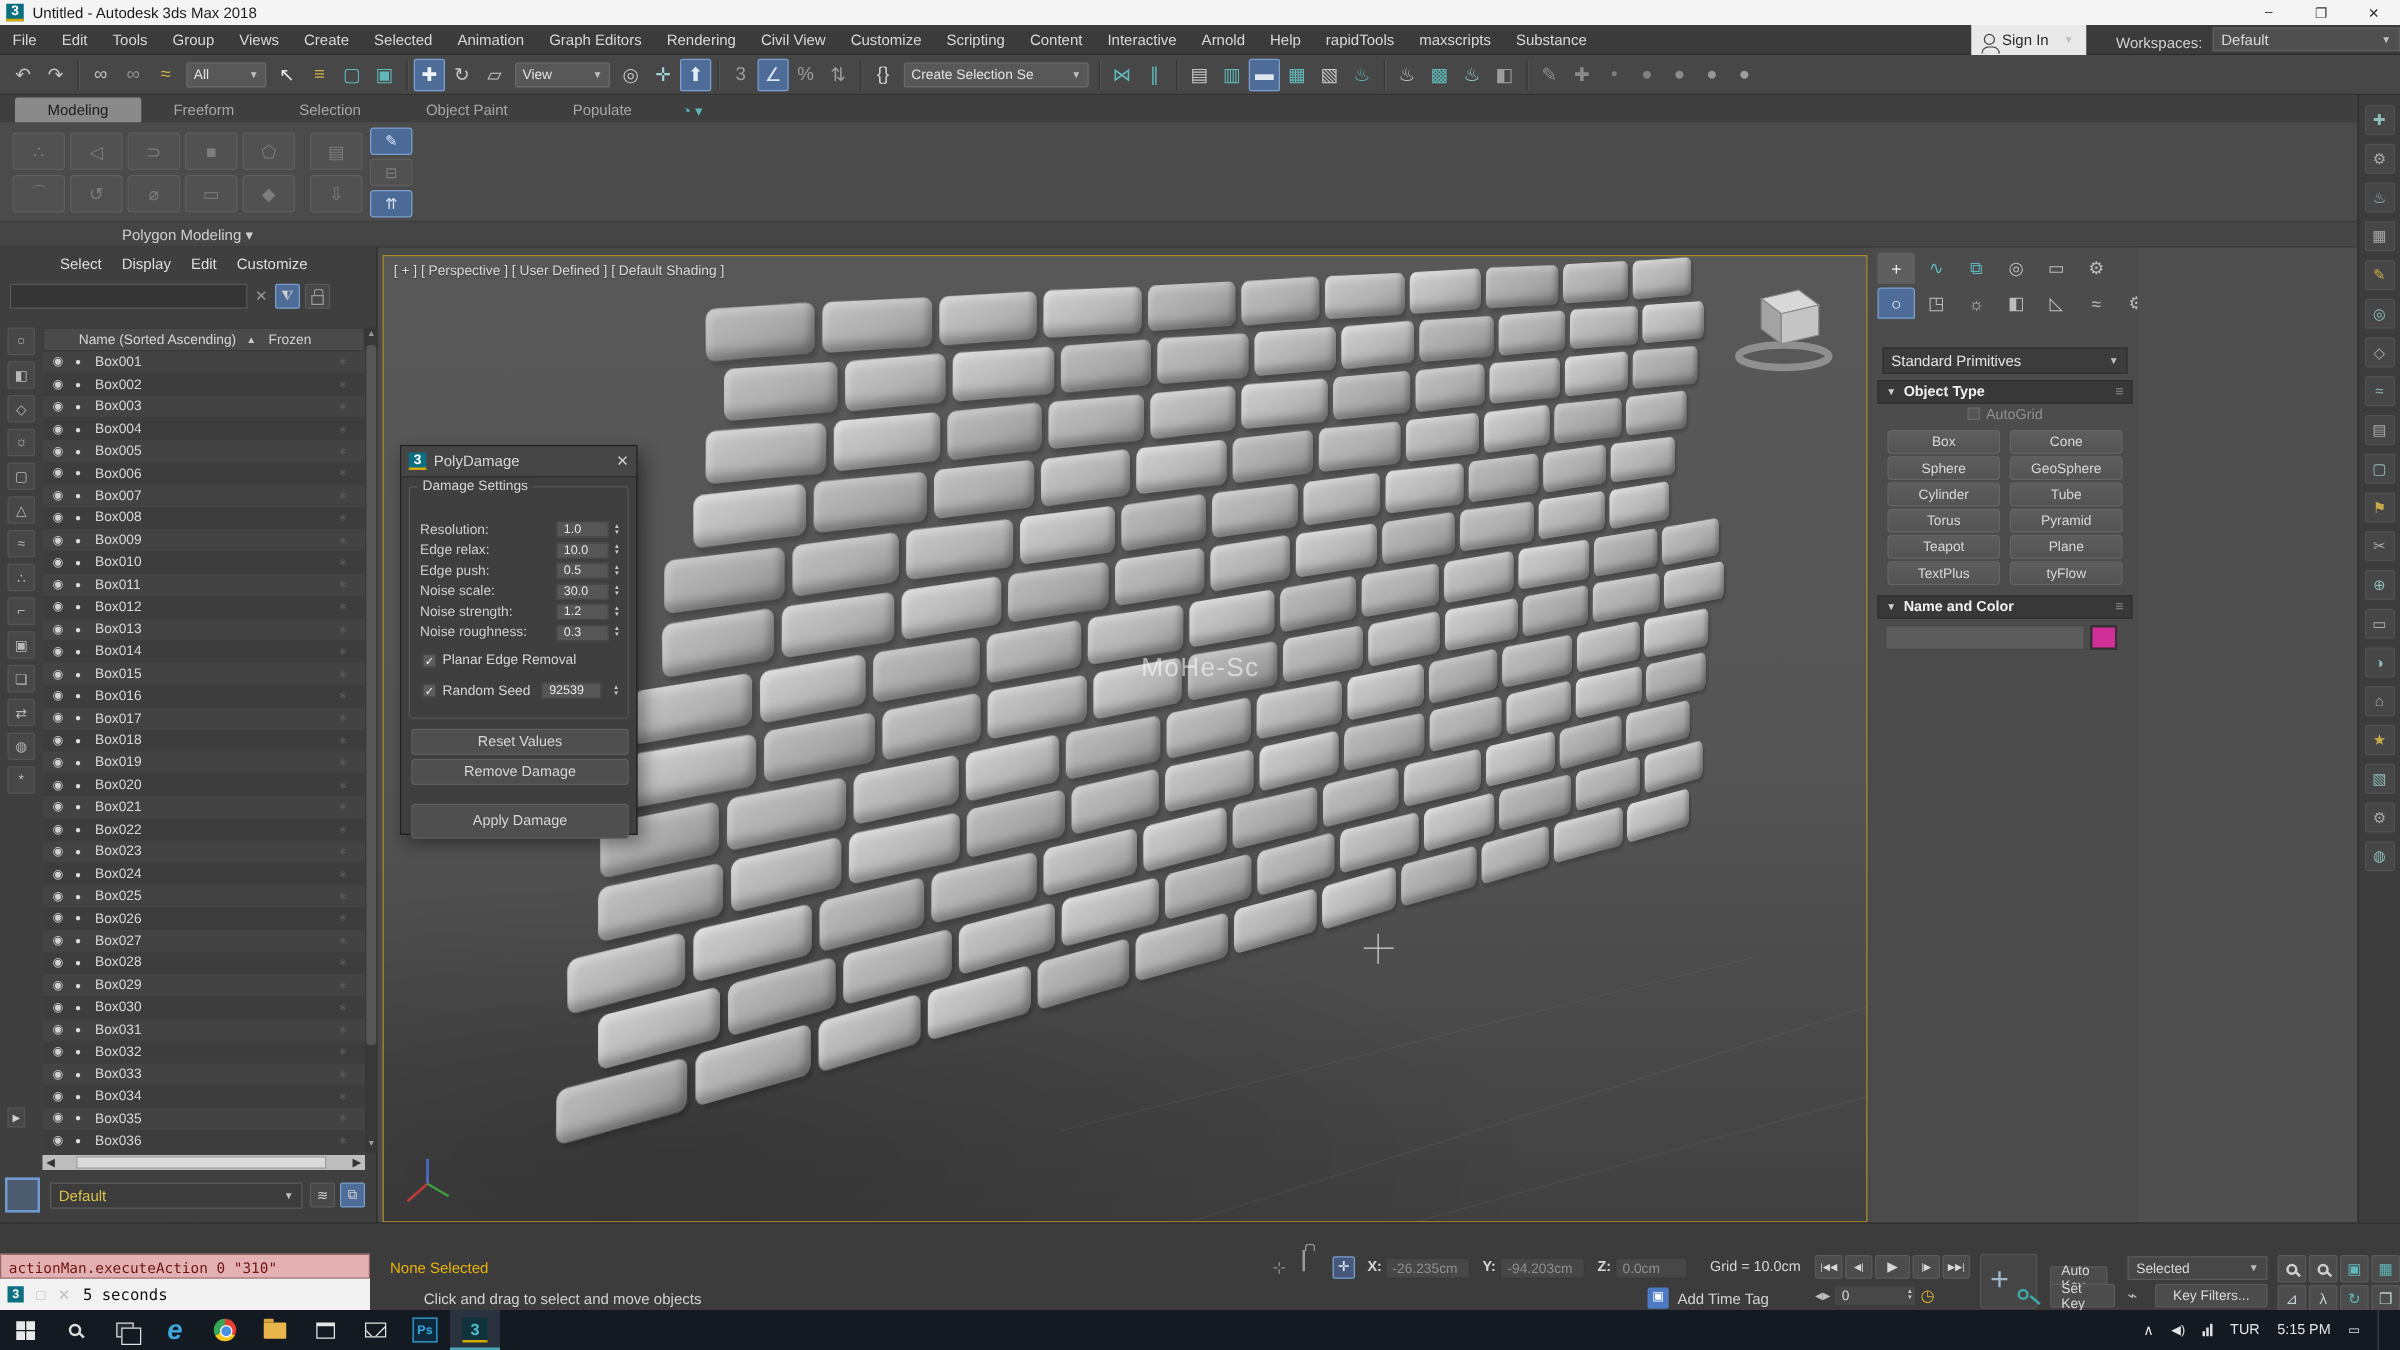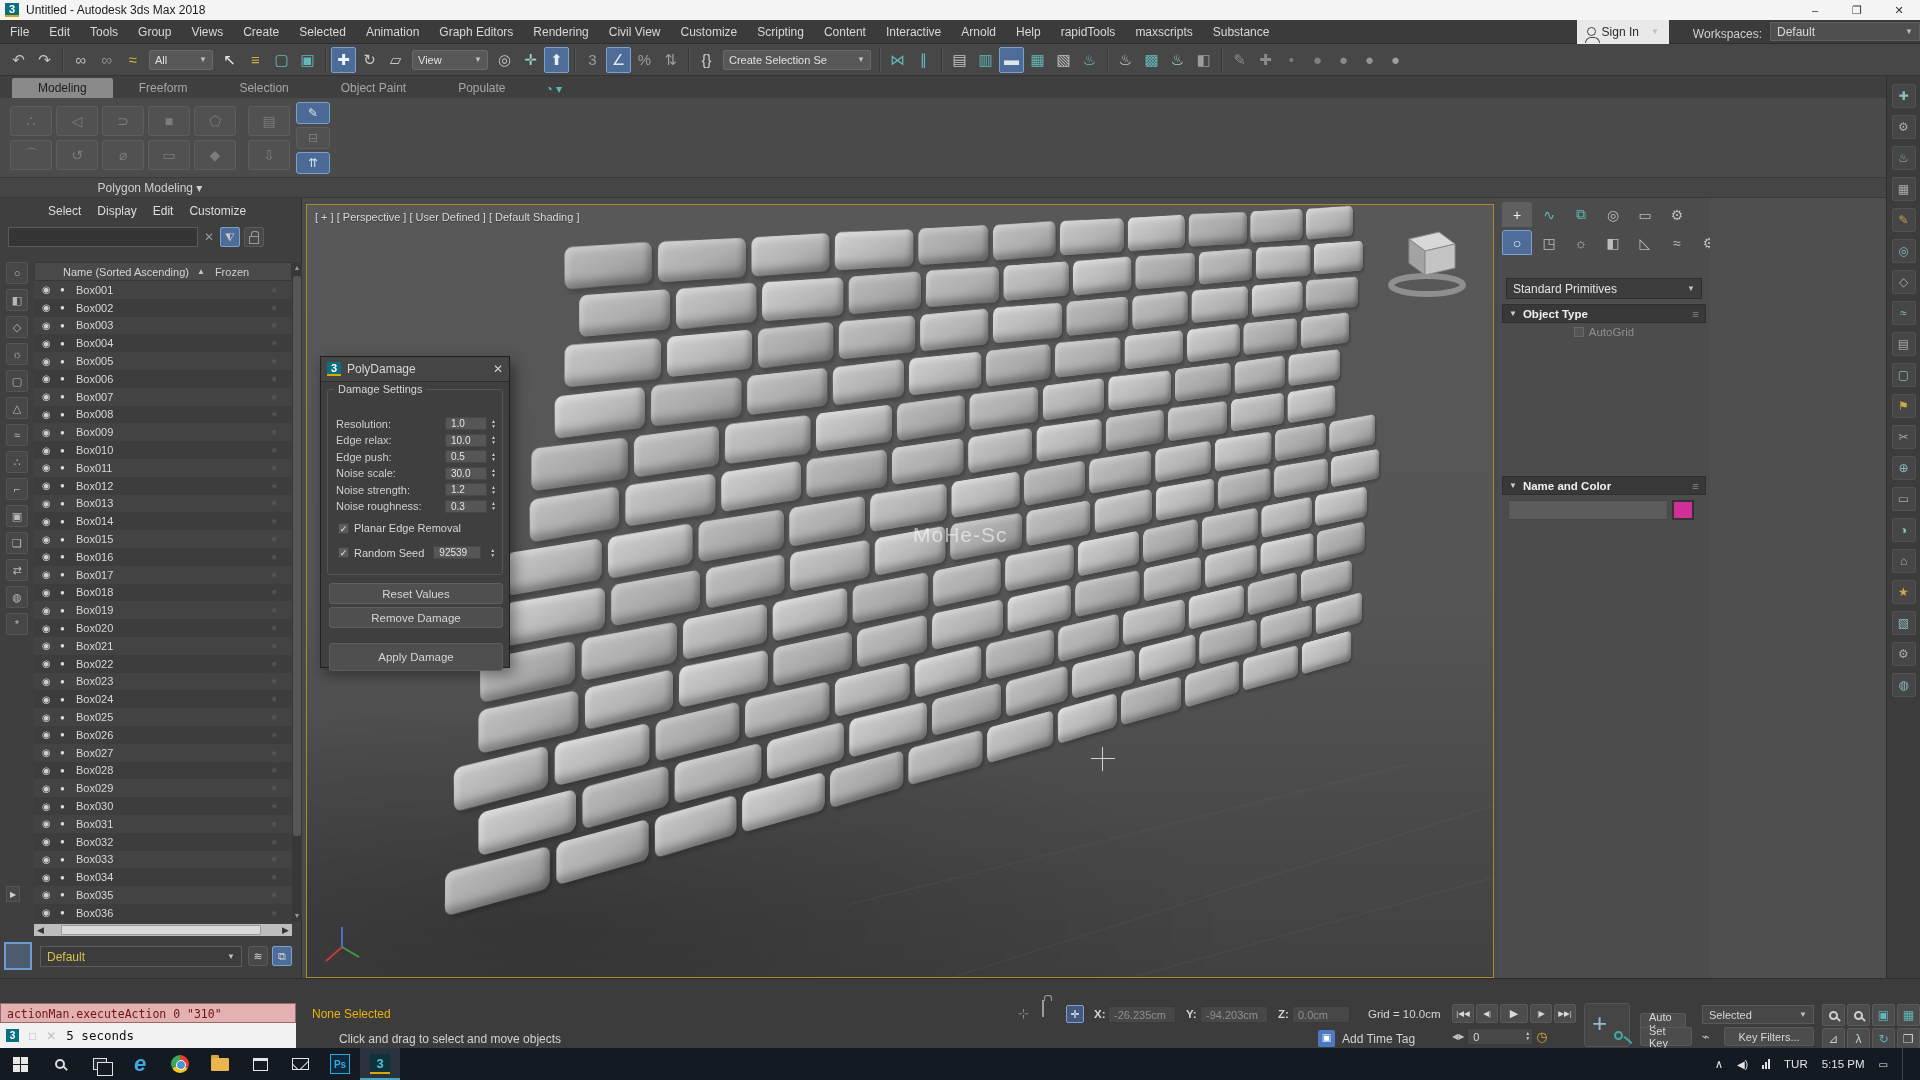--- a/index.html
+++ b/index.html
@@ -908,20 +908,34 @@
     <span class="dd-arrow">▼</span>
   </div>
   <div class="rollout-hd" style="top:106px">
     <span class="roll-arrow">▼</span>
     <span>Object Type</span>
     <span class="grip">≡</span>
   </div>
   <div id="autogrid-row">
     <span class="chk-dim"></span><span>AutoGrid</span>
   </div>
+  <div id="ot-grid">
+      <div class="ot-btn">Box</div>
+      <div class="ot-btn">Cone</div>
+      <div class="ot-btn">Sphere</div>
+      <div class="ot-btn">GeoSphere</div>
+      <div class="ot-btn">Cylinder</div>
+      <div class="ot-btn">Tube</div>
+      <div class="ot-btn">Torus</div>
+      <div class="ot-btn">Pyramid</div>
+      <div class="ot-btn">Teapot</div>
+      <div class="ot-btn">Plane</div>
+      <div class="ot-btn">TextPlus</div>
+      <div class="ot-btn">tyFlow</div>
+    </div>
   <div class="rollout-hd" style="top:278px">
     <span class="roll-arrow">▼</span>
     <span>Name and Color</span>
     <span class="grip">≡</span>
   </div>
   <div id="nc-field"></div>
   <div id="nc-swatch" style="background: rgb(207, 47, 150);"></div>
 </div>
 <div id="panel-gap"></div>
 

